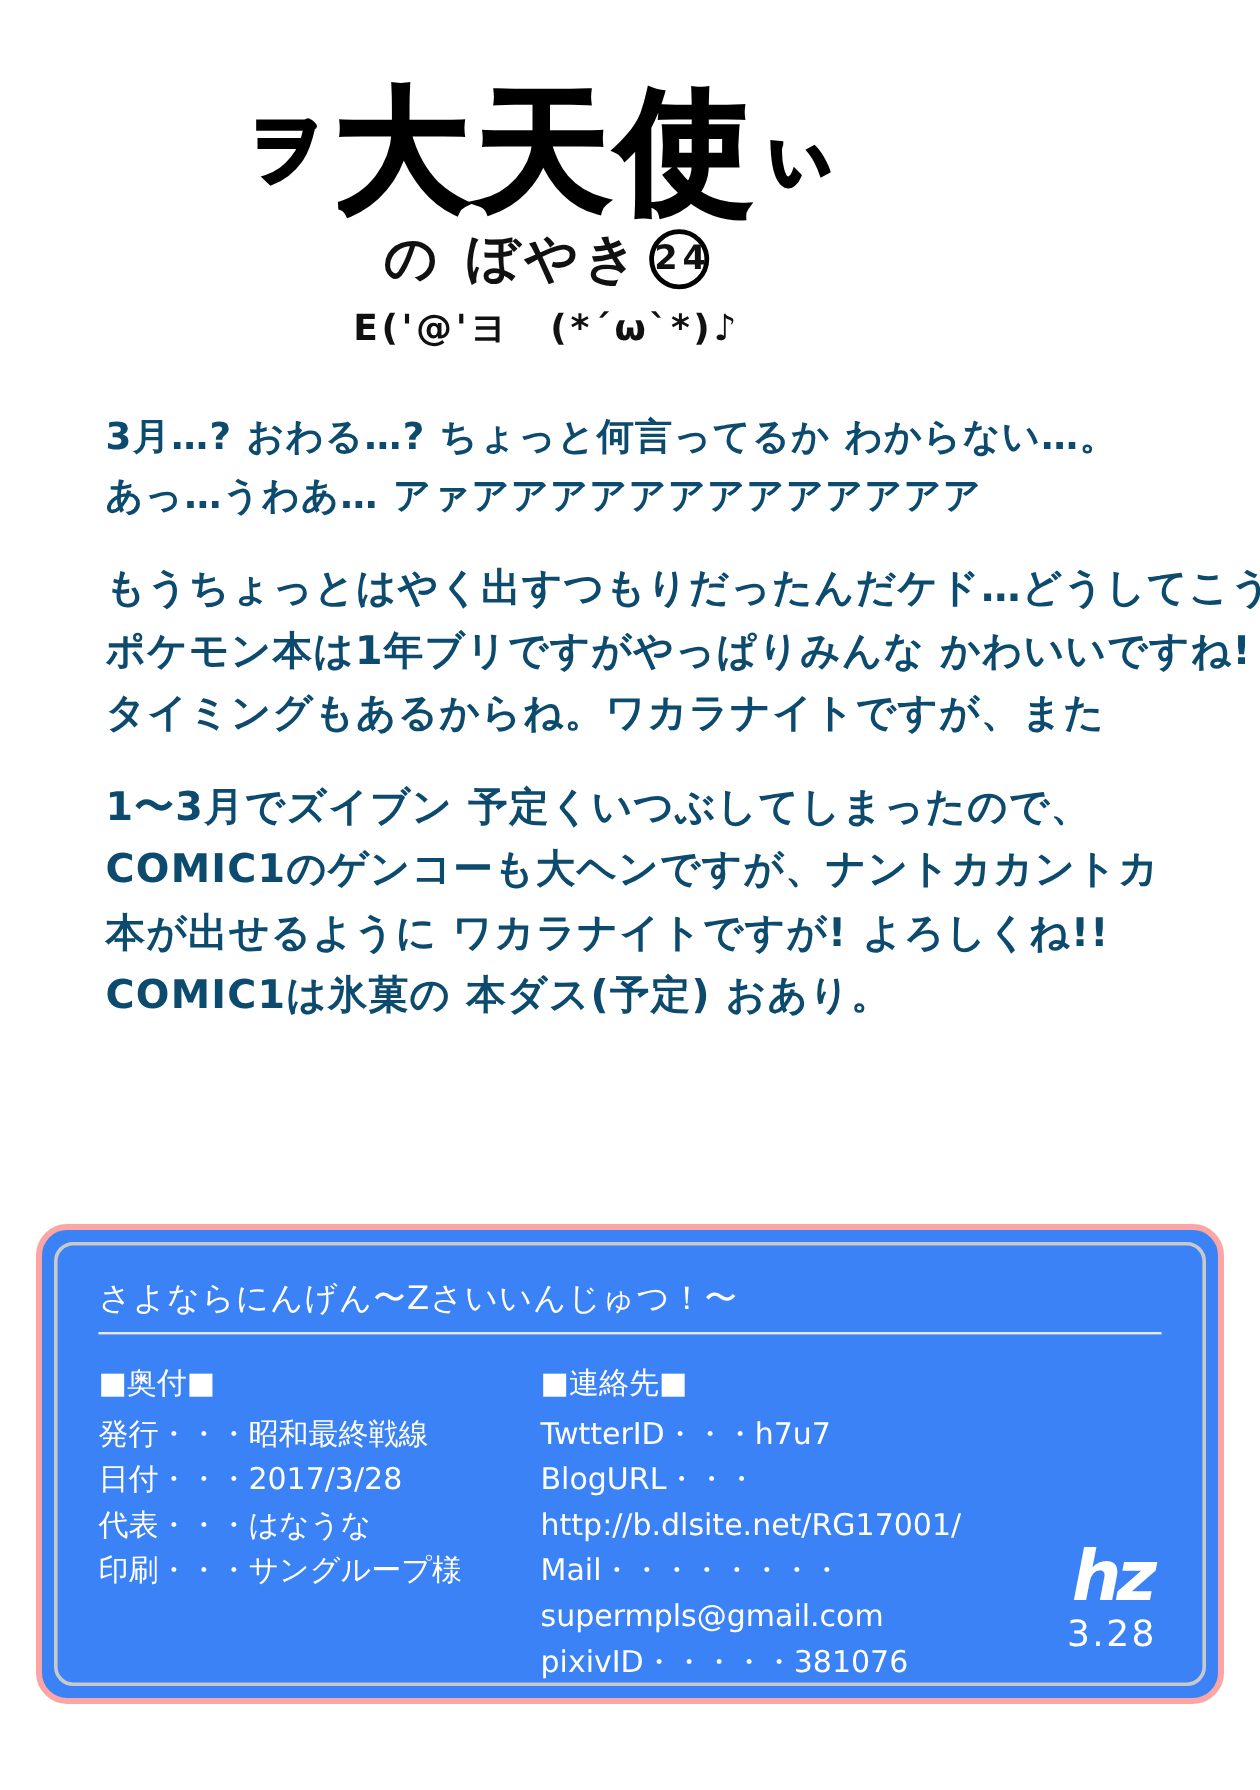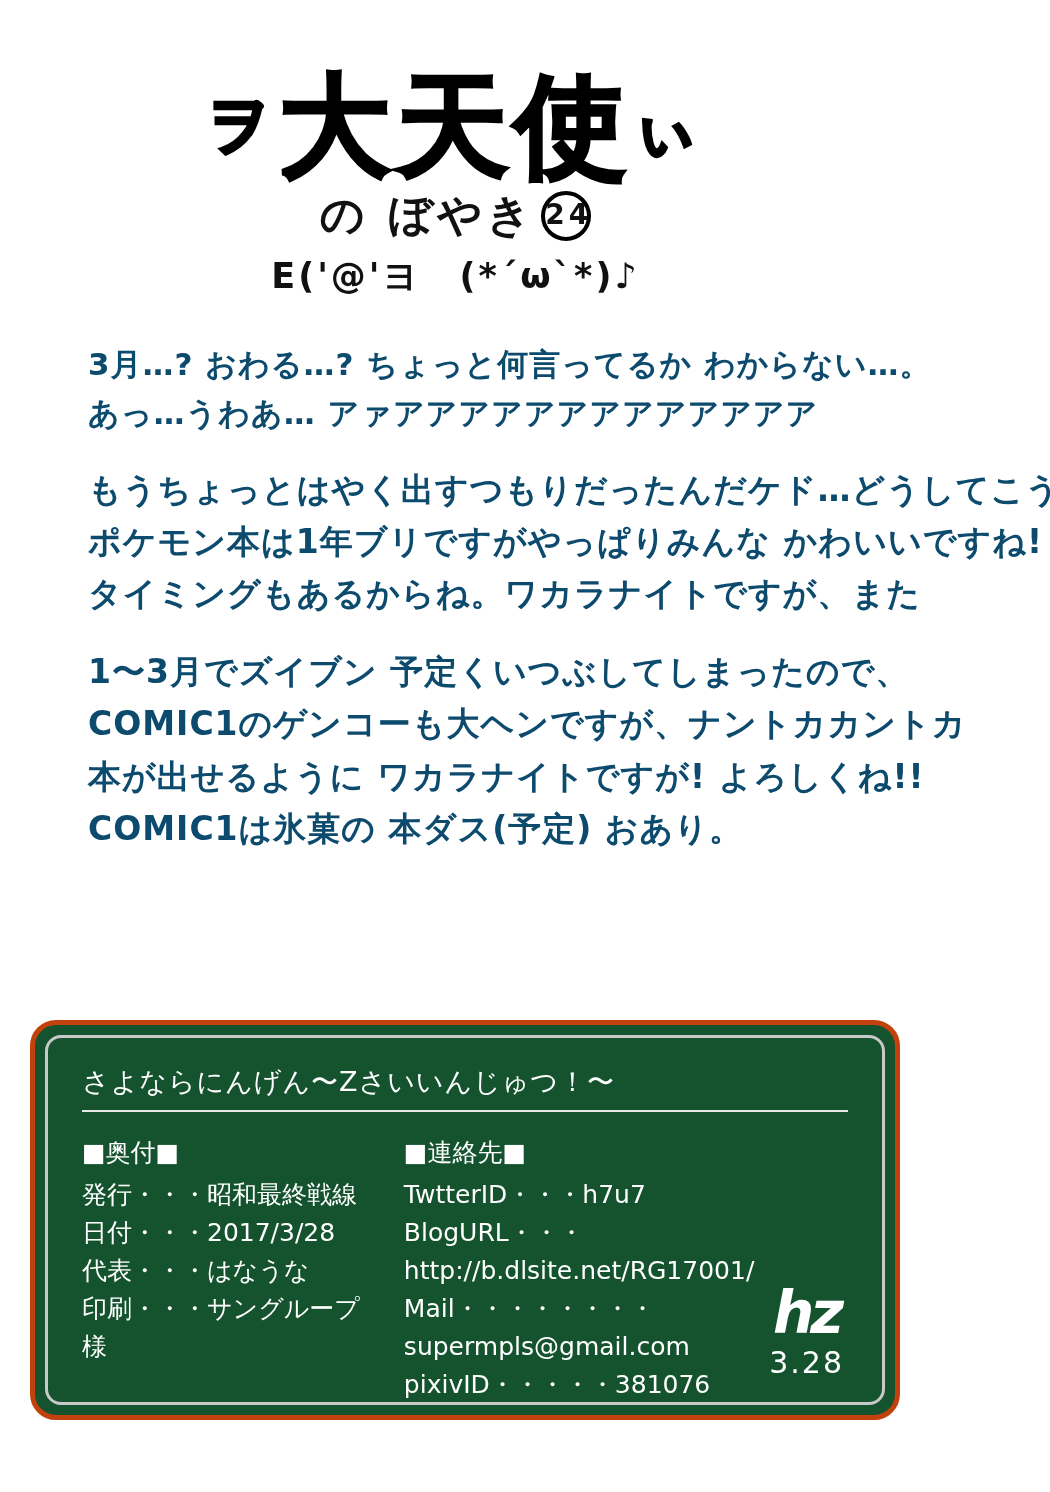--- a/index.html
+++ b/index.html
@@ -57,21 +57,21 @@
     height: 42px;
     line-height: 40px;
     font-size: 28px;
     font-weight: bold;
     text-align: center;
     vertical-align: 6px;
     margin-left: 6px;
   }
   .kaomoji {
     font-family: "DejaVu Sans", sans-serif;
-    font-size: 35px;
+    font-size: 30px;
     font-weight: bold;
     margin-top: 8px;
     letter-spacing: 3px;
   }
 
   .body-text {
     position: absolute;
     left: 88px;
     top: 340px;
     width: 880px;
@@ -84,24 +84,24 @@
   }
   .para { margin-bottom: 26px; }
   .para div { white-space: nowrap; }
   .para.big div { font-size: 33px; }
 
   
   .colophon-outer {
     position: absolute;
     left: 30px;
     top: 1020px;
-    width: 870px;
+    width: 990px;
     height: 400px;
-    background: #14532d;
-    border: 5px solid #c2410c;
+    background: #3b82f6;
+    border: 5px solid #fca5a5;
     border-radius: 26px;
     box-sizing: border-box;
     padding: 10px;
   }
   .colophon-inner {
     width: 100%;
     height: 100%;
     border: 3px solid #c9c9c9;
     border-radius: 16px;
     box-sizing: border-box;

